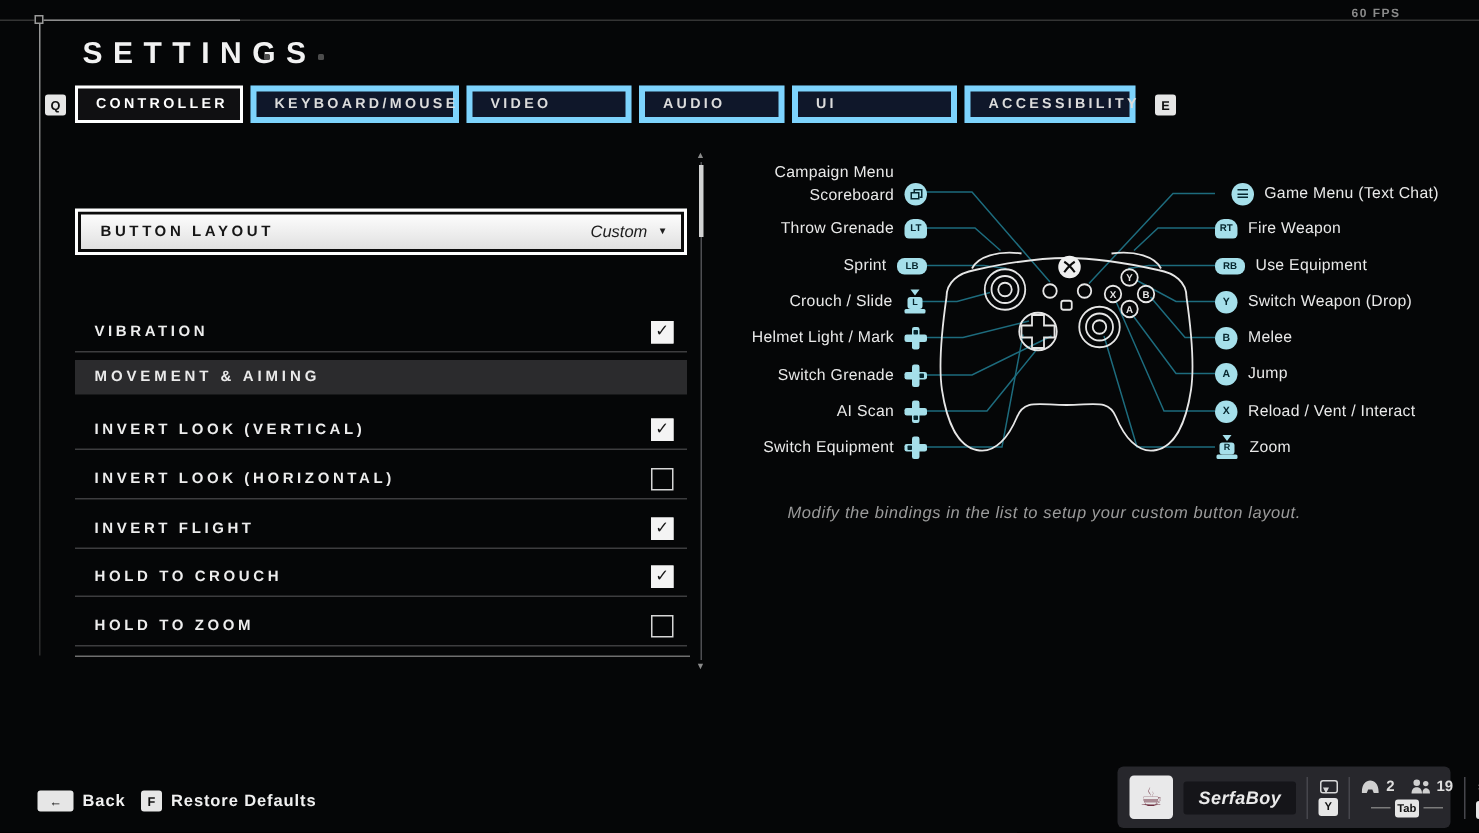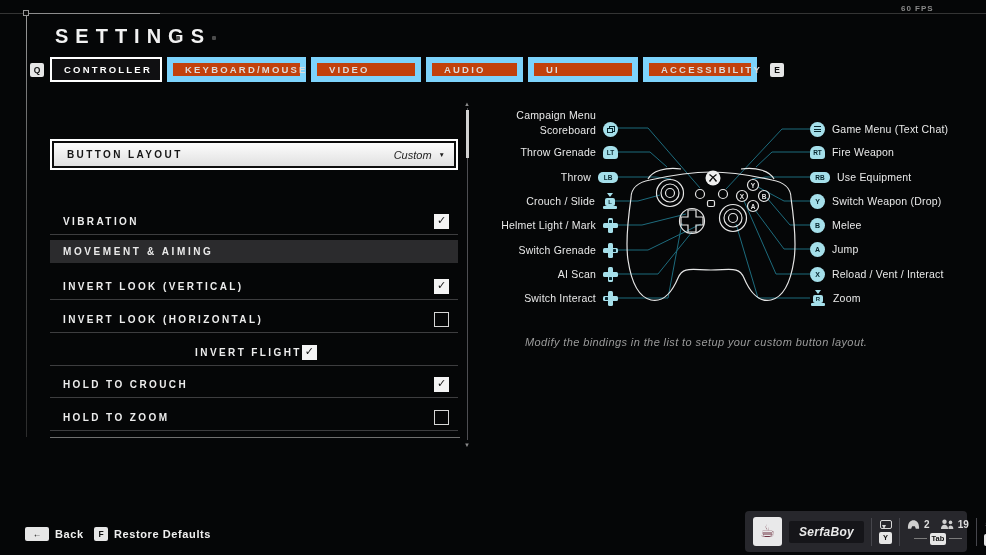--- a/index.html
+++ b/index.html
@@ -25,21 +25,21 @@
   .key {
     display:inline-flex; align-items:center; justify-content:center;
     min-width:14px; height:14px; padding:0 2px; background:#e6e6e6; color:#101010;
     border-radius:2px; font-size:8.5px; font-weight:bold; letter-spacing:0;
   }
   .tab-key-left { position:absolute; left:30px; top:63px; }
   .tab-key-right { position:absolute; left:770px; top:63px; }
   .tabbar { position:absolute; left:50px; top:57px; display:flex; gap:5px; }
   .tab {
     height:25px; display:flex; align-items:center; padding:0 12px;
-    border:6px solid #7dd3fc; background:#c2410c; color:#dcdcdc;
+    border:4px solid #7dd3fc; background:#0f172a; color:#dcdcdc;
     font-size:9.5px; font-weight:bold; letter-spacing:2.2px; cursor:pointer; white-space:nowrap;
   }
   .tab.selected { border:2px solid #ffffff; color:#ffffff; background:#101012; }
   .t0{width:112px}.t1{width:139px}.t2{width:110px}.t3{width:97px}.t4{width:110px}.t5{width:114px}
   
   .list-sec-header { position:absolute; left:50px; width:408px; height:23px;
     background:#2b2b2d; display:flex; align-items:center; padding-left:13px;
     font-size:10px; font-weight:bold; letter-spacing:2.6px; color:#eaeaea; }
   .list-row { position:absolute; left:50px; width:408px; height:27px;
     border-bottom:1px solid #3d3d3f; display:flex; align-items:center;
@@ -165,21 +165,21 @@
   <div class="list-sec-header" style="top:240px;">MOVEMENT &amp; AIMING</div>
 
   <div class="list-row" style="top:273px;">
     <span class="lbl">INVERT LOOK (VERTICAL)</span>
     <span class="cb on"></span>
   </div>
   <div class="list-row" style="top:306px;">
     <span class="lbl">INVERT LOOK (HORIZONTAL)</span>
     <span class="cb"></span>
   </div>
-  <div class="list-row" style="top:339px;justify-content:center;">
+  <div class="list-row" style="top:339px;">
     <span class="lbl">INVERT FLIGHT</span>
     <span class="cb on"></span>
   </div>
   <div class="list-row" style="top:371px;">
     <span class="lbl">HOLD TO CROUCH</span>
     <span class="cb on"></span>
   </div>
   <div class="list-row" style="top:404px;">
     <span class="lbl">HOLD TO ZOOM</span>
     <span class="cb"></span>
@@ -255,21 +255,21 @@
           <span class="view-glyph"></span>
         </span>
     </div>
     <div class="bind-row left" style="top:40px;">
       <span class="bind-label">Throw Grenade</span>
       <span class="badge b-trigger">
           <i>LT</i>
         </span>
     </div>
     <div class="bind-row left" style="top:65px;">
-      <span class="bind-label">Throw</span>
+      <span class="bind-label">Sprint</span>
       <span class="badge b-bumper">
           <i>LB</i>
         </span>
     </div>
     <div class="bind-row left" style="top:89px;">
       <span class="bind-label">Crouch / Slide</span>
       <span class="badge b-stick">
           <em class="cap">
             <i>L</i>
           </em>
@@ -287,27 +287,27 @@
           <b class="dot"></b>
         </span>
     </div>
     <div class="bind-row left" style="top:162px;">
       <span class="bind-label">AI Scan</span>
       <span class="badge b-dpad down">
           <b class="dot"></b>
         </span>
     </div>
     <div class="bind-row left" style="top:186px;">
-      <span class="bind-label">Switch Interact</span>
+      <span class="bind-label">Switch Equipment</span>
       <span class="badge b-dpad left">
           <b class="dot"></b>
         </span>
     </div>
 
-    <div class="bind-row right" style="top:17px;">
+    <div class="bind-row right" style="top:17px;justify-content:center;">
       <span class="badge b-round">
           <span class="menu-glyph"></span>
         </span>
       <span class="bind-label">Game Menu (Text Chat)</span>
     </div>
     <div class="bind-row right" style="top:40px;">
       <span class="badge b-trigger">
           <i>RT</i>
         </span>
       <span class="bind-label">Fire Weapon</span>

